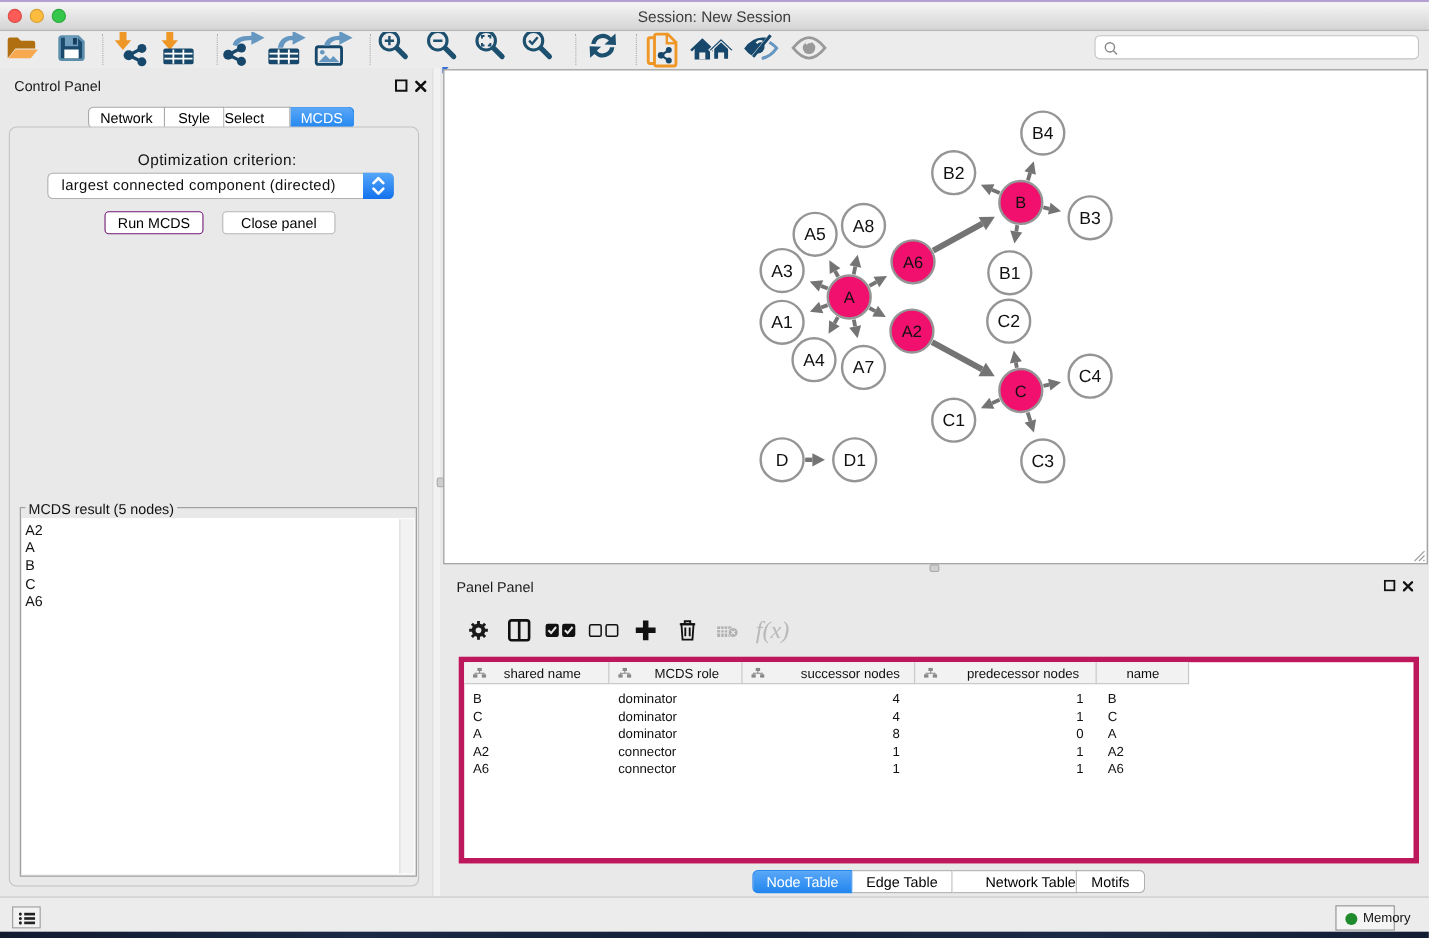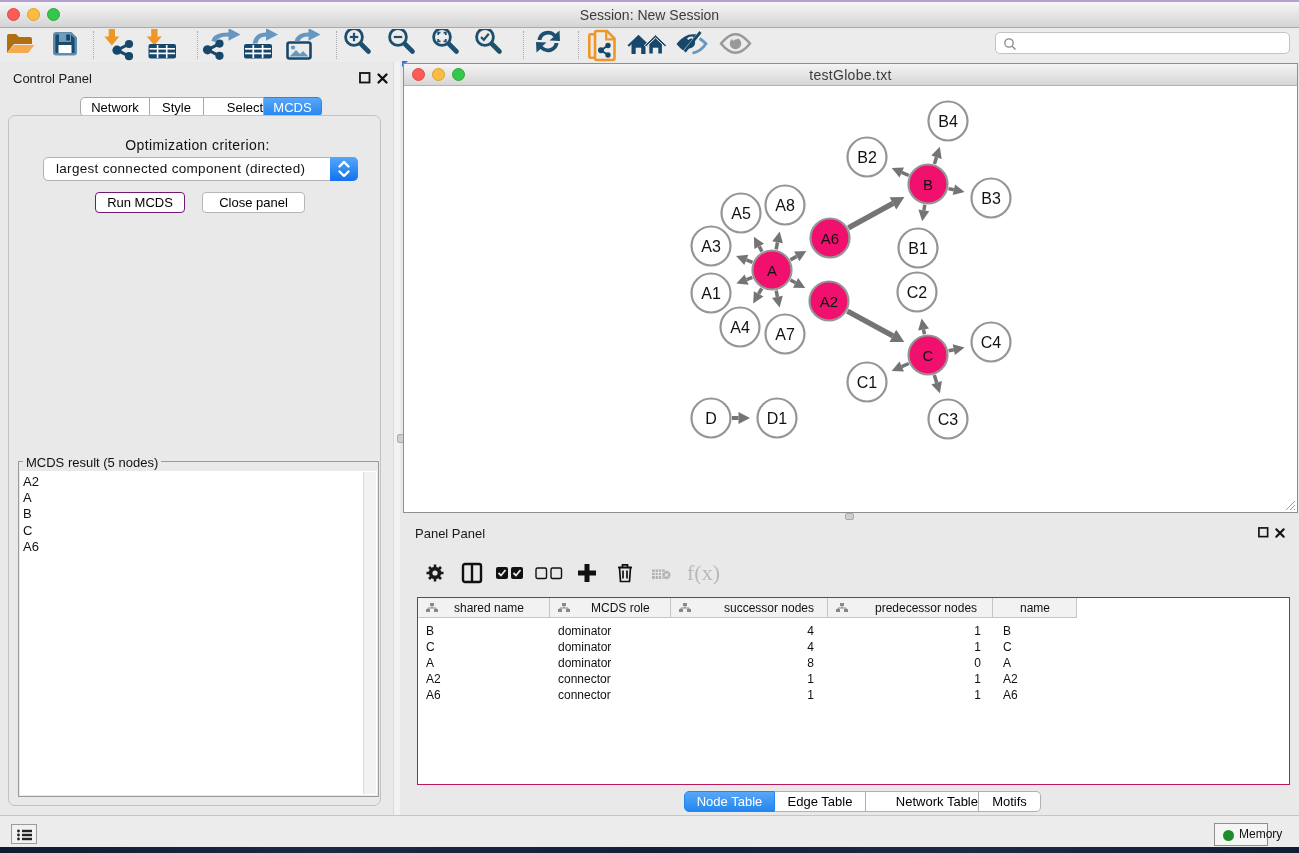--- a/index.html
+++ b/index.html
@@ -179,21 +179,21 @@
   <svg class="abs" style="left:359px;top:10px" width="12" height="12" viewBox="0 0 12 12">
         <rect x="1" y="1" width="9.5" height="9.5" fill="none" stroke="#111" stroke-width="1.8"></rect>
       </svg>
   <svg class="abs" style="left:376px;top:10px" width="13" height="13" viewBox="0 0 13 13">
         <path d="M2.5 2.5 L10.5 10.5 M10.5 2.5 L2.5 10.5" stroke="#111" stroke-width="2.3" stroke-linecap="round"></path>
       </svg>
 
   <div class="abs" style="left:80px;top:35px;height:20px;display:flex;font-size:13px">
     <div style="width:70px;background:#fff;border:1px solid #a8a8a8;border-radius:5px 0 0 5px;text-align:center;line-height:19px">Network</div>
     <div style="width:54px;background:#fff;border:1px solid #a8a8a8;border-left:none;text-align:center;line-height:19px">Style</div>
-    <div style="width:60px;background:#fff;border:1px solid #a8a8a8;border-left:none;text-align:right;line-height:19px">Select</div>
+    <div style="width:60px;background:#fff;border:1px solid #a8a8a8;border-left:none;text-align:left;line-height:19px">Select</div>
     <div style="width:58px;background:linear-gradient(#59a7f7,#2387f0);color:#fff;border:1px solid #2387f0;border-left:none;border-radius:0 5px 5px 0;text-align:center;line-height:19px">MCDS</div>
   </div>
 
   <div class="abs" style="left:8px;top:53px;width:373px;height:691px;background:#e9e9e9;border:1px solid #c2c2c2;border-radius:7px"></div>
 
   <div class="abs" style="left:43px;top:95px;width:315px;height:24px;background:#fff;border:1px solid #b0b0b0;border-radius:5px">
     <div class="abs" style="left:12px;top:0;width:280px;line-height:22px;font-size:13.5px;letter-spacing:.3px;color:#111">largest connected component (directed)</div>
     <div class="abs" style="right:-1px;top:-1px;width:28px;height:24px;background:linear-gradient(#55a7f9,#1272ee);border-radius:0 5px 5px 0">
       <svg width="28" height="24" viewBox="0 0 28 24">
             <path d="M9.5 9.5 L14 5 L18.5 9.5" fill="none" stroke="#fff" stroke-width="2.4" stroke-linecap="round" stroke-linejoin="round"></path>
@@ -217,26 +217,20 @@
 
 <div class="abs" style="left:393px;top:62px;width:7px;height:753px;background:#f2f2f2;border-left:1px solid #d9d9d9"></div>
 
 <svg class="abs" style="left:402px;top:61px" width="6" height="6" viewBox="0 0 6 6">
       <path d="M0 0 L6 0 L0 6 Z" fill="#3b6fd4"></path>
     </svg>
 
 <div class="abs" style="left:397px;top:434px;width:7px;height:9px;background:#cfcfcf;border:1px solid #aaa;border-radius:2px"></div>
 
 <div class="abs" style="left:403px;top:63px;width:895px;height:450px;background:#fff;border:1px solid #8f8f8f" id="netwin">
-  <div class="abs" style="left:0;top:0;width:893px;height:22px;background:linear-gradient(#f4f4f4,#d6d6d6);border-bottom:1px solid #b3b3b3">
-    <div class="tl abs" style="left:8px;top:4px;background:#fc5b57;border:1px solid #d94c44"></div>
-    <div class="tl abs" style="left:28px;top:4px;background:#fcbc3f;border:1px solid #d9a133"></div>
-    <div class="tl abs" style="left:48px;top:4px;background:#34c74b;border:1px solid #2aa83c"></div>
-    <div class="abs" style="left:0;top:0;width:100%;height:22px;text-align:center;line-height:22px;font-size:14px;letter-spacing:.3px;color:#3c3c3c">testGlobe.txt</div>
-  </div>
   <svg class="abs" style="left:1px;top:23px" width="893" height="426" viewBox="404 86 893 426">
 <line x1="761.0" y1="250.6" x2="758.2" y2="245.4" stroke="#747474" stroke-width="3.5"></line>
 <path d="M752.9 235.7 L763.0 242.8 L753.3 248.0 Z" fill="#747474"></path>
 <line x1="775.1" y1="248.4" x2="776.5" y2="241.3" stroke="#747474" stroke-width="3.5"></line>
 <path d="M778.7 230.5 L781.9 242.3 L771.2 240.2 Z" fill="#747474"></path>
 <line x1="751.5" y1="261.3" x2="745.4" y2="258.9" stroke="#747474" stroke-width="3.5"></line>
 <path d="M735.1 254.9 L747.4 253.8 L743.3 264.0 Z" fill="#747474"></path>
 <line x1="751.4" y1="276.4" x2="745.6" y2="278.6" stroke="#747474" stroke-width="3.5"></line>
 <path d="M735.3 282.5 L743.6 273.4 L747.5 283.7 Z" fill="#747474"></path>
 <line x1="760.7" y1="287.3" x2="757.6" y2="292.9" stroke="#747474" stroke-width="3.5"></line>
@@ -382,23 +376,23 @@
             <line x1="0" y1="5.4" x2="13" y2="5.4"></line>
             <line x1="0" y1="8.4" x2="13" y2="8.4"></line>
             <line x1="3.2" y1="2.5" x2="3.2" y2="12"></line>
             <line x1="6.4" y1="2.5" x2="6.4" y2="12"></line>
             <line x1="9.6" y1="2.5" x2="9.6" y2="12"></line>
           </g>
       <circle cx="14.5" cy="8" r="4.4" fill="#b0b0b0" stroke="#e9e9e9" stroke-width="0.8"></circle>
       <path d="M12.8 6.3 L16.2 9.7 M16.2 6.3 L12.8 9.7" stroke="#ececec" stroke-width="1.2"></path>
     </g>
   </svg>
-  <div class="abs" style="left:284px;top:40px;width:44px;font-size:22px;color:#b9b9b9;font-family:'Liberation Serif',serif;">f(x)</div>
-
-  <div class="abs" style="left:14px;top:77px;width:873px;height:188px;background:#fff;border:1px solid #be185d;font-size:12px;color:#111" id="tablebox">
+  <div class="abs" style="left:284px;top:40px;width:44px;font-size:22px;color:#b9b9b9;font-family:'Liberation Serif',serif;font-style:italic">f(x)</div>
+
+  <div class="abs" style="left:14px;top:77px;width:873px;height:188px;background:#fff;border:5px solid #be185d;font-size:12px;color:#111" id="tablebox">
     
     <div class="abs" style="left:0;top:0;width:659px;height:20px;background:#f2f2f2"></div>
     <div class="abs" style="left:0;top:0;width:132px;height:20px;border-right:1px solid #c6c6c6;border-bottom:1px solid #c6c6c6"></div>
     <div class="abs" style="left:132px;top:0;width:121px;height:20px;border-right:1px solid #c6c6c6;border-bottom:1px solid #c6c6c6"></div>
     <div class="abs" style="left:253px;top:0;width:157px;height:20px;border-right:1px solid #c6c6c6;border-bottom:1px solid #c6c6c6"></div>
     <div class="abs" style="left:410px;top:0;width:165px;height:20px;border-right:1px solid #c6c6c6;border-bottom:1px solid #c6c6c6"></div>
     <div class="abs" style="left:575px;top:0;width:84px;height:20px;border-right:1px solid #c6c6c6;border-bottom:1px solid #c6c6c6"></div>
     <div class="abs" style="left:36px;top:3px">shared name</div>
     <div class="abs" style="left:173px;top:3px">MCDS role</div>
     <div class="abs" style="left:306px;top:3px">successor nodes</div>

